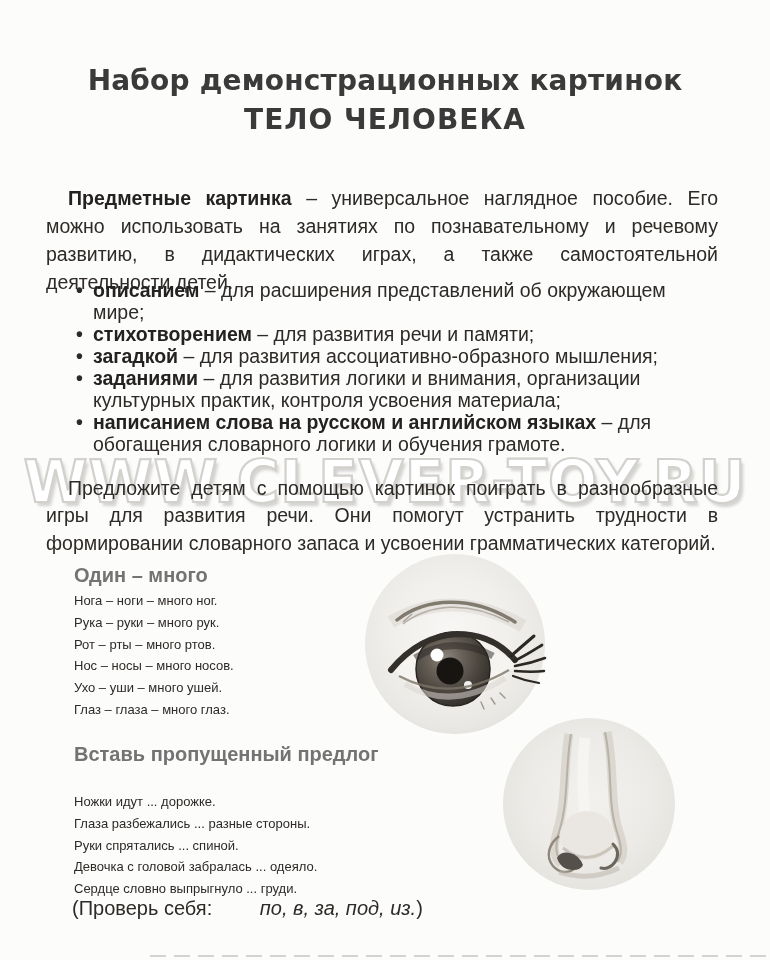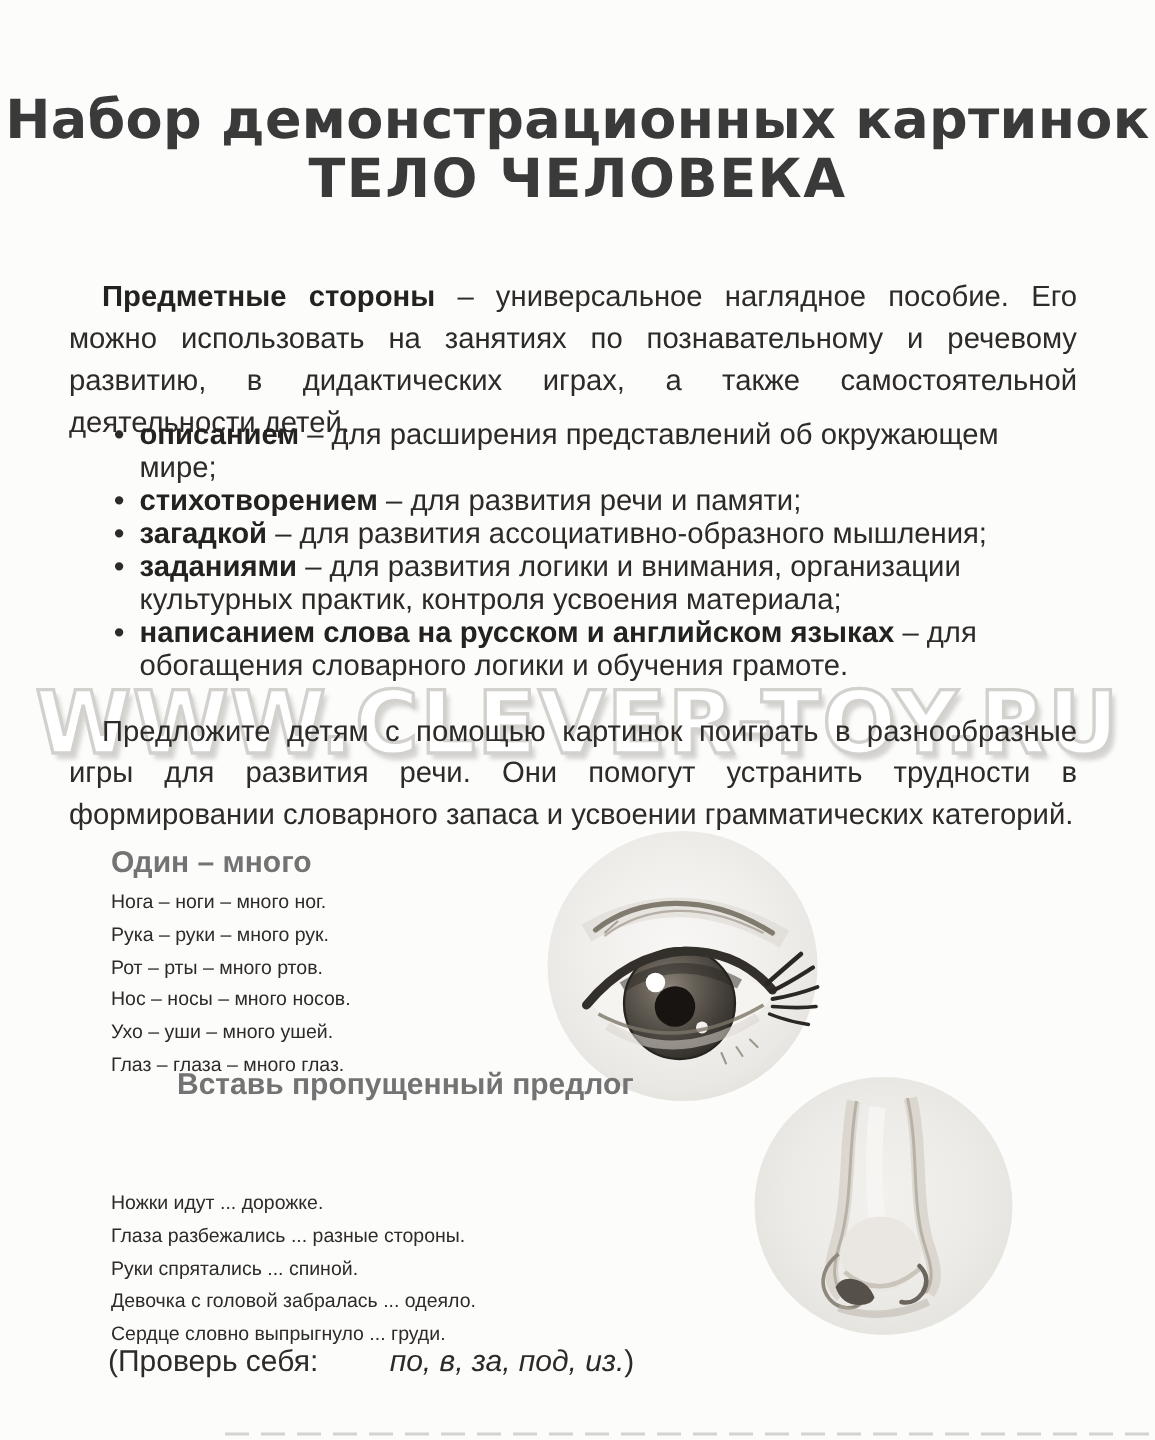--- a/index.html
+++ b/index.html
@@ -12,21 +12,21 @@
     overflow:hidden;
     font-family:"Liberation Sans", sans-serif;
     color:#2d2a27;
   }
   
   .title1, .title2 {
     position:absolute; left:0; width:770px;
     text-align:center;
     font-family:"DejaVu Sans", sans-serif;
     font-weight:bold;
-    font-size:36px; line-height:38px;
+    font-size:28px; line-height:38px;
     color:#3a3a3a;
     letter-spacing:.2px;
     z-index:3;
   }
   .title1 { top:62px; }
   .title2 { top:101px; letter-spacing:1px; }
 
   
   .para {
     position:absolute; left:46px; width:672px;
@@ -60,21 +60,21 @@
   .bullet-dot { position:absolute; left:0; top:0; font-weight:bold; }
 
   
   .sec-heading {
     position:absolute; left:74px;
     font-size:20px; line-height:22px;
     font-weight:bold; color:#737373;
     z-index:3;
   }
   .h-one-many { top:564px; }
-  .h-preposition { top:712px;margin-left:44px; }
+  .h-preposition { top:743px; }
   .lines {
     position:absolute; left:74px;
     font-size:13px; line-height:21.8px;
     white-space:pre-line;
     z-index:3;
   }
   .l-one-many { top:590px; }
   .l-preposition { top:791px; }
   .check-line {
     position:absolute; left:72px; top:896px;
@@ -113,21 +113,21 @@
 </head>
 <body>
 
 <div class="page">
 
   <div class="watermark">WWW.CLEVER-TOY.RU</div>
 
   <div class="title1">Набор демонстрационных картинок</div>
   <div class="title2">ТЕЛО ЧЕЛОВЕКА</div>
 
-  <p class="para p1"><span class="bold">Предметные стороны</span><span> – универсальное наглядное пособие. Его можно использовать на занятиях по познавательному и речевому развитию, в дидактических играх, а также самостоятельной деятельности детей.</span></p>
+  <p class="para p1"><span class="bold">Предметные картинка</span><span> – универсальное наглядное пособие. Его можно использовать на занятиях по познавательному и речевому развитию, в дидактических играх, а также самостоятельной деятельности детей.</span></p>
 
 
   <ul class="bullets">
     <li>
       <span class="bullet-dot">•</span><span class="bold">описанием</span><span> – для расширения представлений об окружающем мире;</span>
     </li>
 
     <li>
       <span class="bullet-dot">•</span><span class="bold">стихотворением</span><span> – для развития речи и памяти;</span>
     </li>

